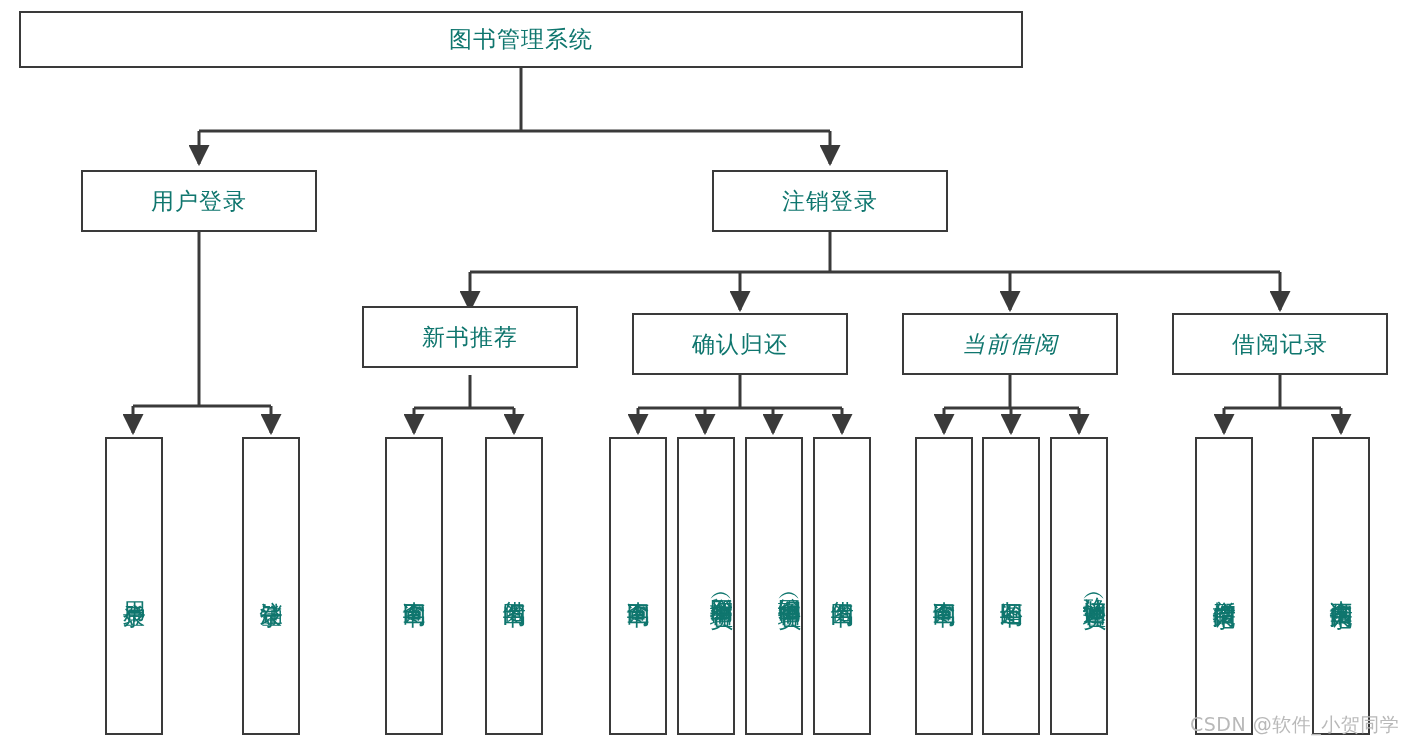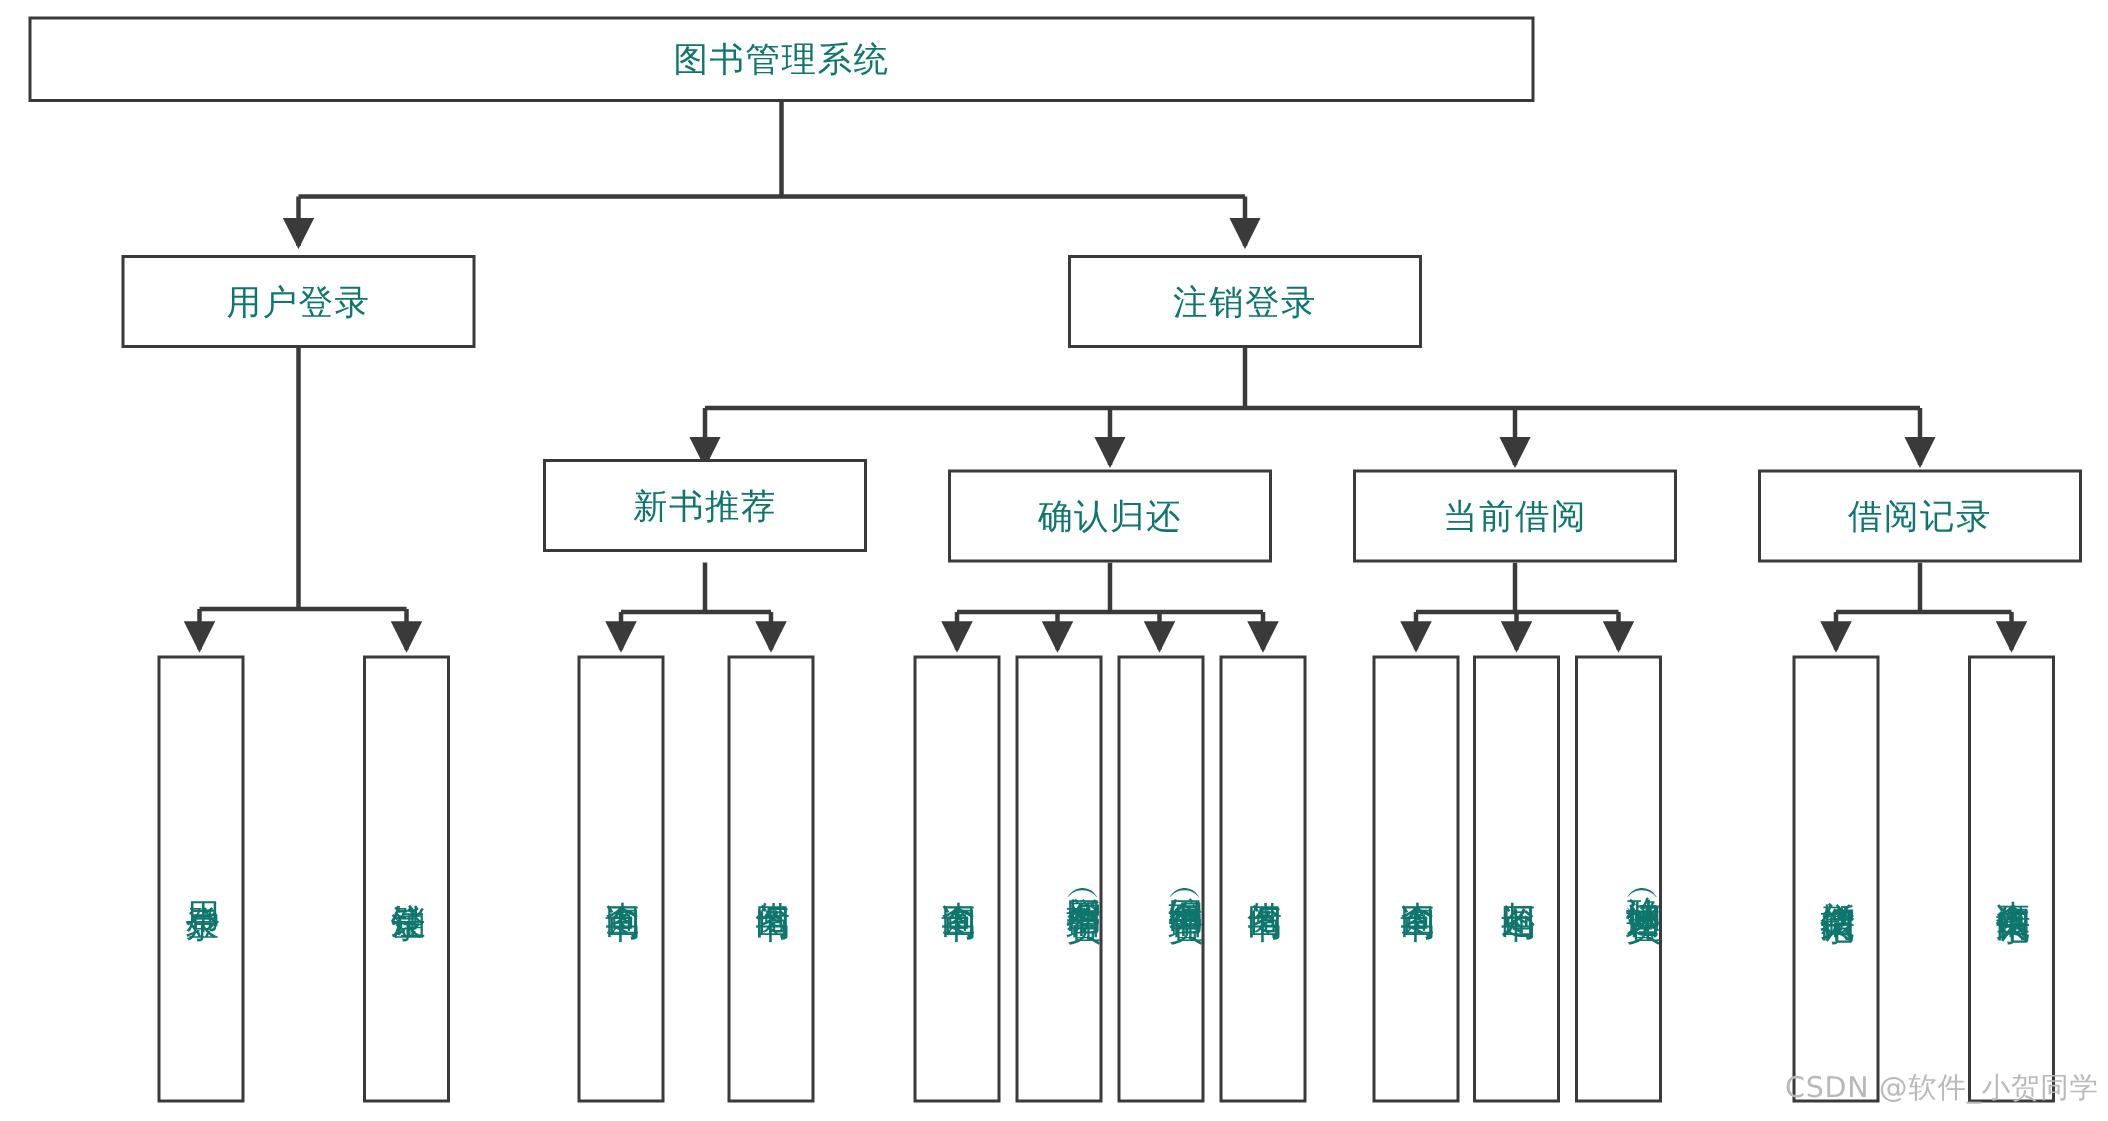--- a/index.html
+++ b/index.html
@@ -123,21 +123,21 @@
     </g>
   </svg>
 
   <div class="node horiz root" style="left:19px; top:11px; width:1004px; height:57px;">图书管理系统</div>
 
   <div class="node horiz" style="left:81px; top:170px; width:236px; height:62px;">用户登录</div>
   <div class="node horiz" style="left:712px; top:170px; width:236px; height:62px;">注销登录</div>
 
   <div class="node horiz" style="left:362px; top:306px; width:216px; height:62px;">新书推荐</div>
   <div class="node horiz" style="left:632px; top:313px; width:216px; height:62px;">确认归还</div>
-  <div class="node horiz" style="left:902px; top:313px; width:216px; height:62px;">当前借阅</div>
+  <div class="node horiz" style="left:902px; top:313px; width:216px; height:62px;font-style:italic;">当前借阅</div>
   <div class="node horiz" style="left:1172px; top:313px; width:216px; height:62px;">借阅记录</div>
 
   <div class="node vert" style="left:105px; top:437px; width:58px; height:298px; align-items:center;">用户登录</div>
   <div class="node vert" style="left:242px; top:437px; width:58px; height:298px; align-items:center;">注销登录</div>
 
   <div class="node vert" style="left:385px; top:437px; width:58px; height:298px; align-items:center;">查询图书</div>
   <div class="node vert" style="left:485px; top:437px; width:58px; height:298px; align-items:center;">借阅图书</div>
 
   <div class="node vert" style="left:609px; top:437px; width:58px; height:298px; align-items:center;">查询图书</div>
   <div class="node vert tall" style="left:677px; top:437px; width:58px; height:298px;">新增图书（管理员）</div>

